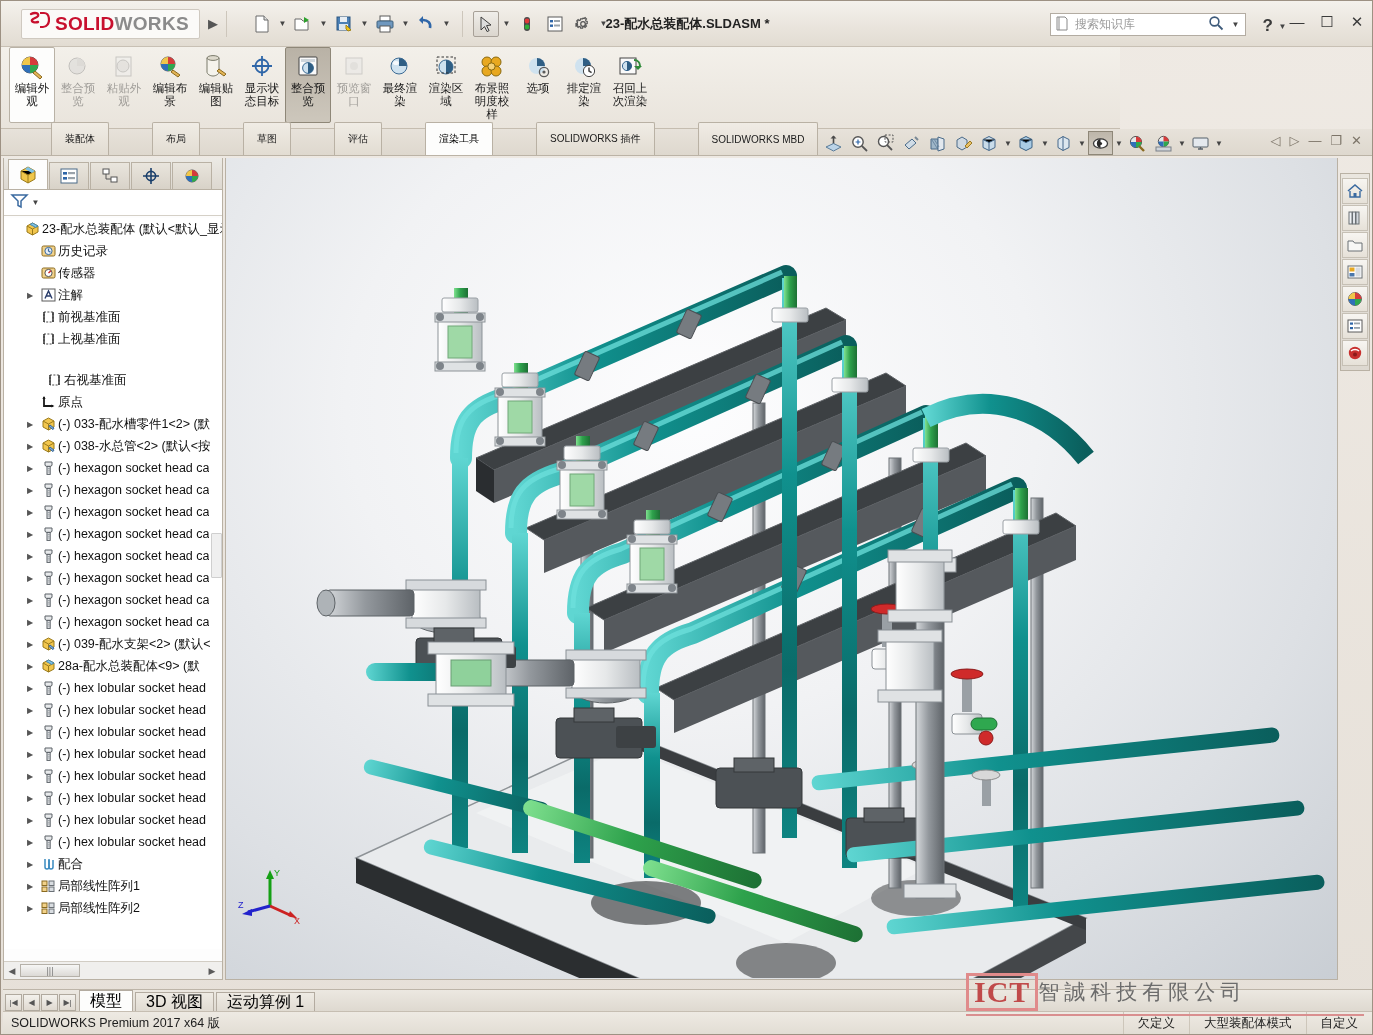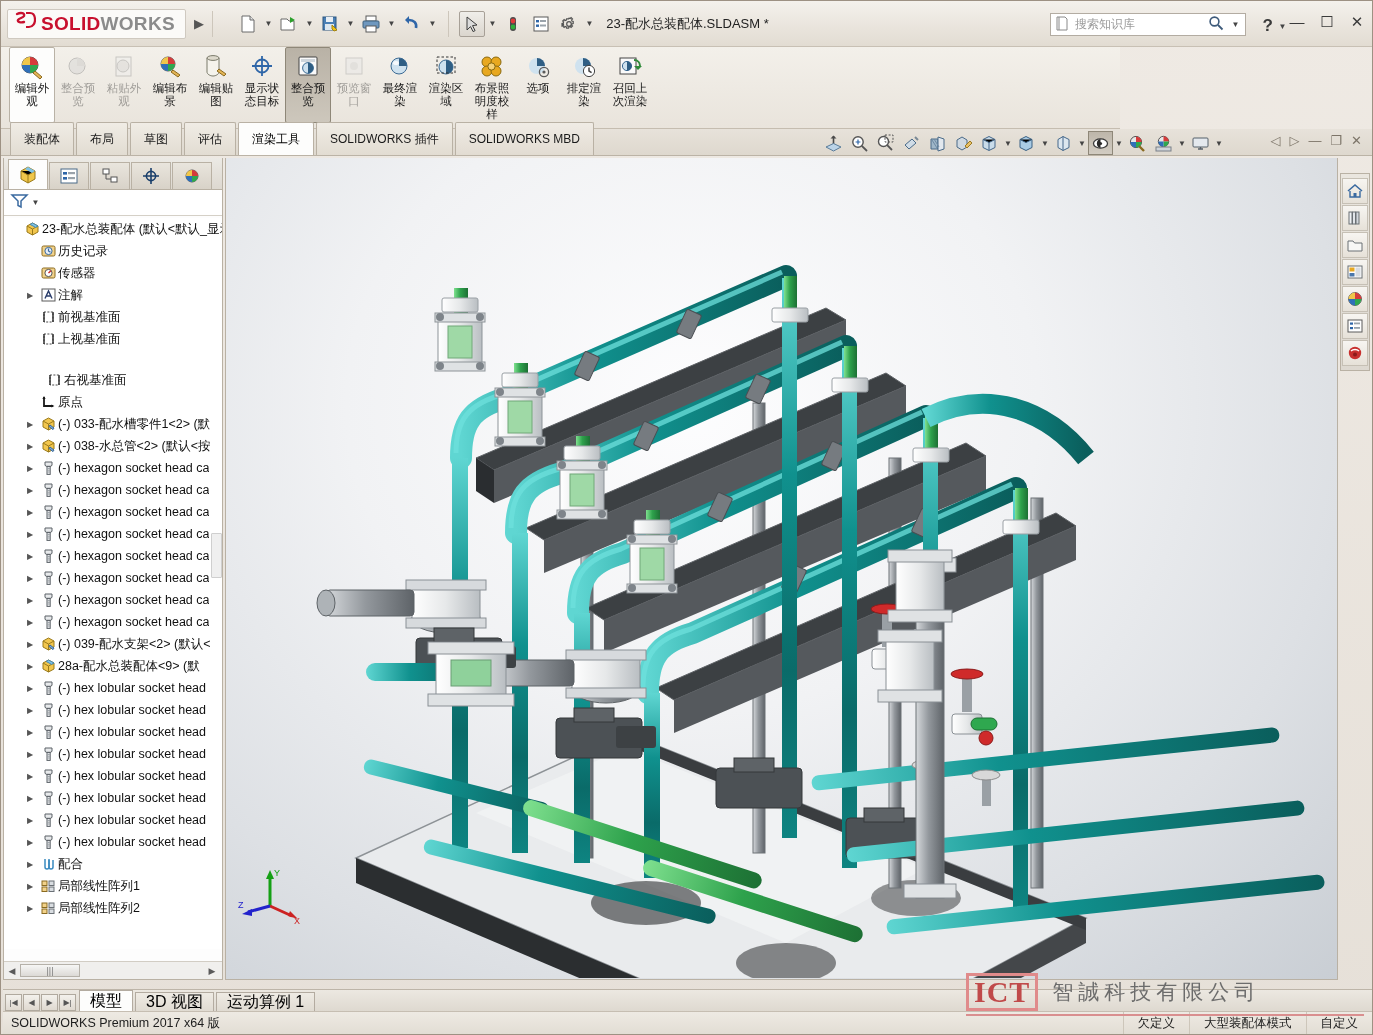--- a/index.html
+++ b/index.html
@@ -19,21 +19,21 @@
     overflow: hidden;
   }
   
   .titlebar {
     position: absolute; left: 0; top: 0; width: 1373px; height: 46px;
     background: linear-gradient(180deg,#f4f1ec 0%,#e9e4dc 60%,#e2dcd2 100%);
     border-bottom: 1px solid #c8c0b4;
     display: flex; align-items: center;
   }
   .sw-logo-box {
-    margin-left: 6px; height: 30px; padding: 0 10px 0 6px;
+    margin-left: 20px; height: 30px; padding: 0 10px 0 6px;
     border: 1px solid #cfc9c0; background: #fbfaf8;
     display: flex; align-items: center; gap: 5px;
     border-radius: 2px;
   }
   .ds-mark { color: #c8102e; font-weight: bold; font-size: 19px; font-style: italic; letter-spacing: -1px;}
   .sw-name { font-size: 19px; letter-spacing: .3px; }
   .sw-name b { color: #c8102e; font-weight: bold; }
   .sw-name span { color: #8b8b8b; font-weight: bold; }
   .logo-arrow {
     margin-left: 8px; color: #555; font-size: 13px;
@@ -44,20 +44,21 @@
     width: 26px; height: 26px; display: flex; align-items: center; justify-content: center;
     border: 1px solid transparent; border-radius: 2px;
   }
   .tbtn svg { display: block; }
   .caret { width: 11px; height: 26px; display:flex; align-items:center; justify-content:center; color:#444; font-size: 8px;}
   .sel-box { border: 1px solid #a7a097; background: linear-gradient(180deg,#f0eeea,#dbd6ce); }
   .doctitle {
     position: absolute; left: 0; right: 0; top: 14px;
     text-align: center; font-size: 13px; color: #222;
     pointer-events: none;
+    font-weight: bold;
   }
   .searchbox {
     position: absolute; right: 128px; top: 12px;
     width: 196px; height: 23px; background: #fff;
     border: 1px solid #b3aca2; display: flex; align-items: center; gap: 6px;
     padding: 0 4px;
   }
   .searchbox .ph { color: #9b9b9b; font-size: 12px; flex: 1; }
   .help-grp { position: absolute; right: 86px; top: 12px; display: flex; align-items: center; }
   .qmark { font-size: 17px; color: #3a3a3a; font-weight: bold; padding: 0 4px;}
@@ -88,24 +89,25 @@
 
   
   .cmdtabs {
     position: absolute; left: 0; top: 128px; width: 1373px; height: 27px;
     background: linear-gradient(180deg,#e7e2da,#ded8ce);
     border-bottom: 1px solid #bbb3a6;
     display: flex; align-items: flex-end; padding-left: 9px;
   }
   .ctab {
     height: 24px; padding: 16px 13px; display: flex; align-items: center;
-    font-size: 12px; color: #1a1a1a;
+    font-size: 10px; color: #1a1a1a;
     background: linear-gradient(180deg,#f0ece5,#e2dcd2);
     border: 1px solid #b9b1a4; border-bottom: none; margin-right: 2px;
     border-radius: 2px 2px 0 0;
+    margin-left: 41px;
   }
   .ctab.active { background: #fdfdfc; color: #000; height: 26px; }
   .viewtools {
     position: absolute; right: 148px; top: 130px; display: flex; align-items: center; gap: 1px;
   }
   .vt { width: 25px; height: 24px; display:flex; align-items:center; justify-content:center;}
   .vt.pressed { background: linear-gradient(180deg,#bdb6aa,#d2ccc2); border:1px solid #8e8778; }
   .vcaret { width: 10px; height: 24px; display:flex;align-items:center;justify-content:center;color:#444;font-size:8px;}
   .docwin-btns { position: absolute; right: 10px; top: 132px; display: flex; gap: 9px; align-items:center;}
   .docwin-btns .b { color: #7c7468; font-size: 13px; }
@@ -183,21 +185,21 @@
     position: absolute; left: 2px; top: 1010px; width: 1369px; height: 23px;
     background: linear-gradient(180deg,#eeeae3,#e2ddd4); border-top: 1px solid #c6beb2;
     display: flex; align-items: center; font-size: 12.5px; color: #1d1d1d;
   }
   .sb-left { margin-left: 8px; }
   .sb-right { position: absolute; right: 0; top: 0; height: 23px; display: flex; align-items: center; }
   .sb-cell { padding: 0 14px; height: 23px; display: flex; align-items: center; border-left: 1px solid #cdc6ba;}
 
   
   .wm { position: absolute; right: 8px; bottom: 18px; pointer-events: none; }
-  .wm-row1 { display: flex; align-items: center; gap: 14px; }
+  .wm-row1 { display: flex; align-items: center; gap: 0; }
   .wm-ict {
     border: 3px solid #e08b8b; color: #c04a4a; font-size: 30px; font-weight: bold;
     font-family: "Liberation Serif", serif; padding: 0 5px; line-height: 32px; letter-spacing: 1px;
   }
   .wm-cn { color: #6c6c6c; font-size: 21px; letter-spacing: 5px; font-family: "Liberation Serif", serif;}
   .wm-line { height: 2px; background: #d98f8f; margin-top: 3px; width: 398px; margin-left: auto;}
   .wm-en { color: #2c2c2c; font-size: 17px; font-weight: bold; text-align: right; margin-top: 1px; letter-spacing: .2px;}
 </style>
 </head>
 <body>

